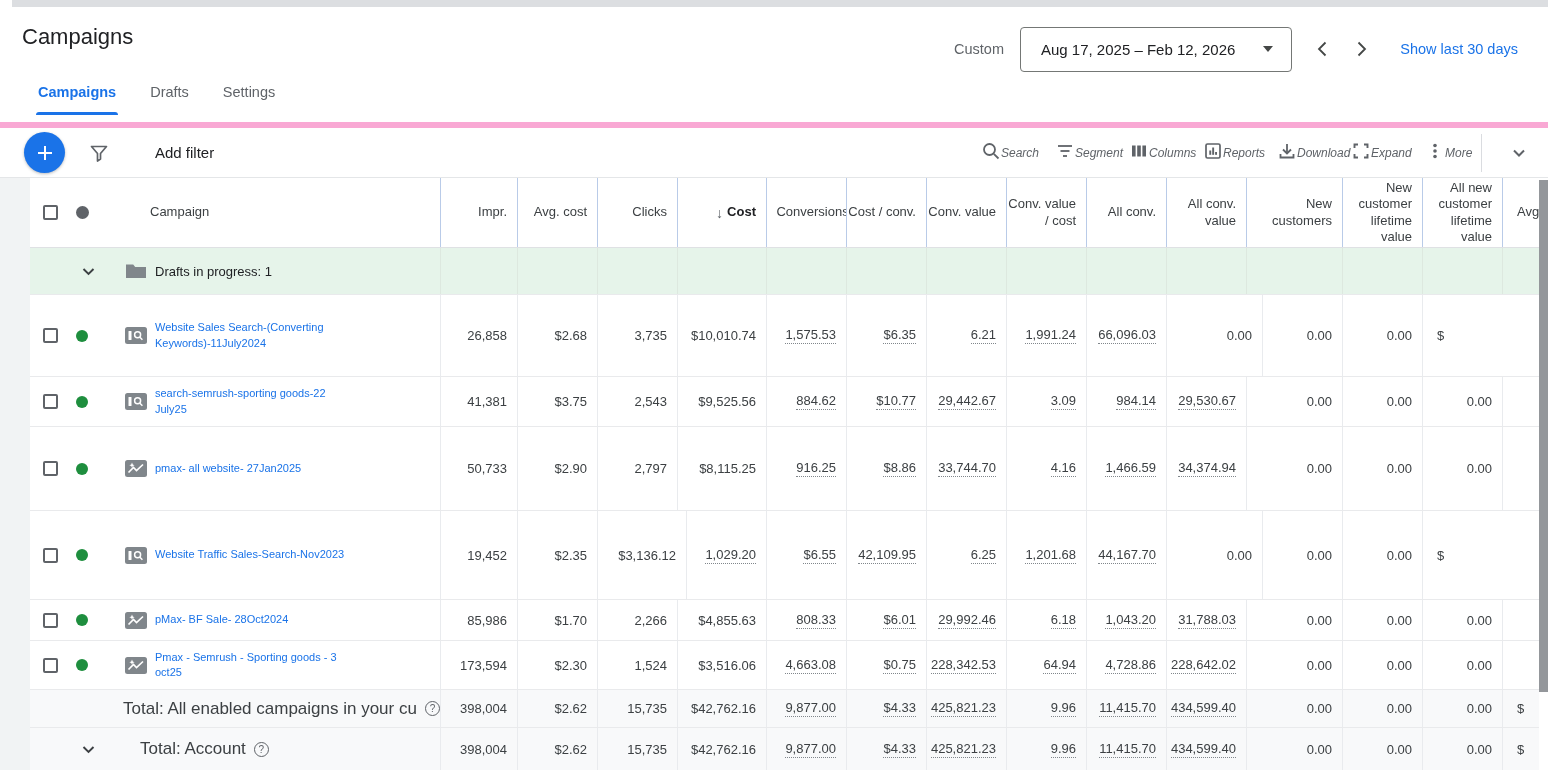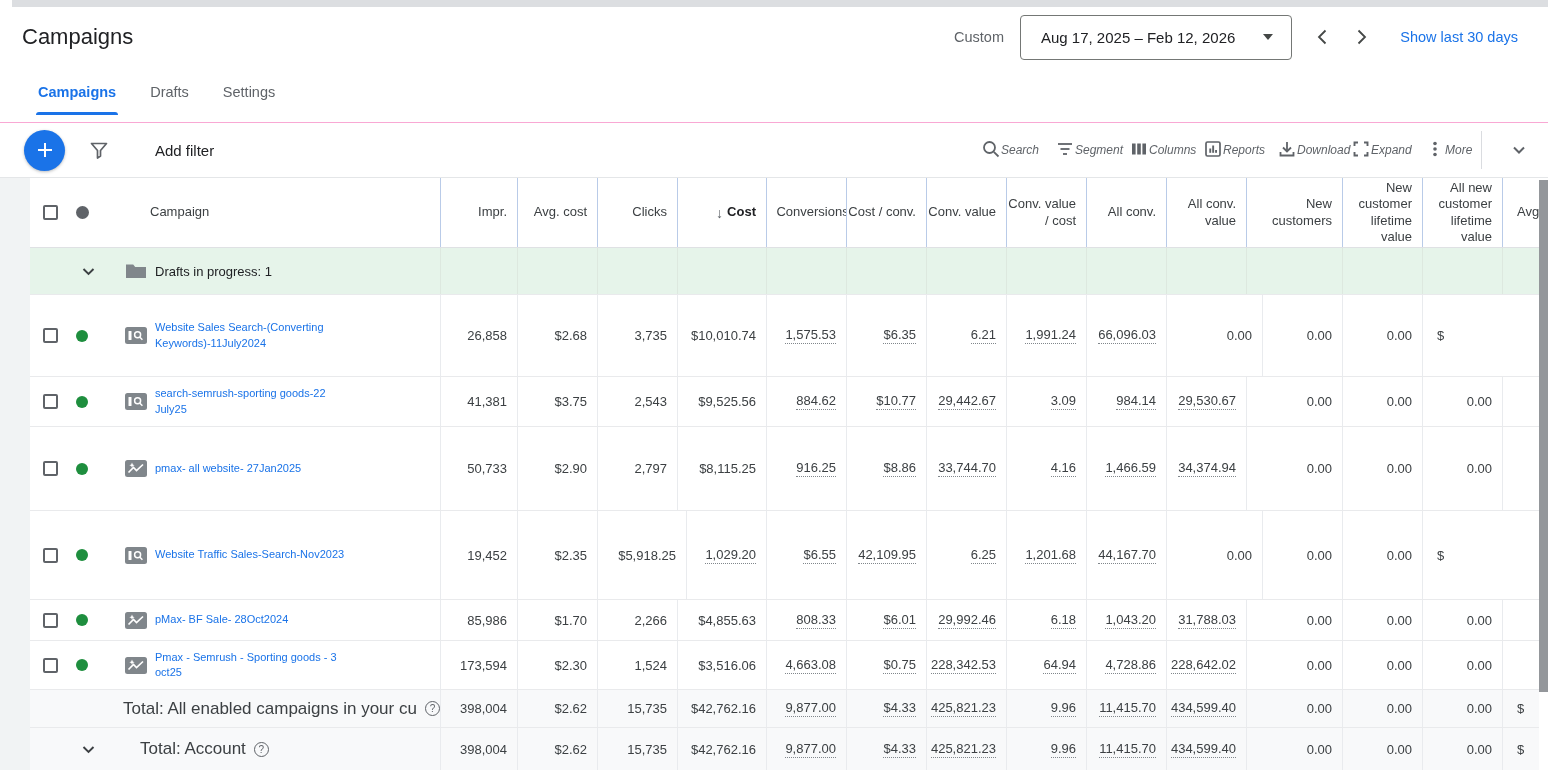--- a/index.html
+++ b/index.html
@@ -1,32 +1,32 @@
 <!DOCTYPE html>
 <html><head>
 <meta charset="utf-8">
 <style>
 *{margin:0;padding:0;box-sizing:border-box;}
 html,body{width:1548px;height:770px;}
 body{position:relative;font-family:"Liberation Sans",sans-serif;background:#fff;overflow:hidden;color:#3c4043;}
 .top-strip{position:absolute;left:12px;right:0;top:0;height:7px;background:#dcdee1;}
 .page-title{position:absolute;left:22px;top:24px;font-size:22px;font-weight:400;color:#202124;}
-.date-controls{position:absolute;top:14px;right:30px;display:flex;align-items:center;height:46px;text-align:right;}
+.date-controls{position:absolute;top:26px;right:30px;display:flex;align-items:center;height:46px;text-align:right;}
 .custom-label{font-size:14.5px;color:#5f6368;margin-right:16px;}
 .date-box{height:45px;border:1px solid #747775;border-radius:4px;display:flex;align-items:center;padding:0 18px 0 20px;cursor:pointer;background:#fff;}
 .date-text{font-size:15px;color:#202124;}
 .caret{width:0;height:0;border-left:5px solid transparent;border-right:5px solid transparent;border-top:6px solid #444746;margin-left:28px;}
 .nav-chev{width:38px;height:40px;display:flex;align-items:center;justify-content:center;cursor:pointer;}
 .nav-chev.prev{margin-left:12px;}
 .show-last{font-size:14.5px;color:#1a73e8;margin-left:20px;font-weight:500;cursor:pointer;white-space:nowrap;}
 .tabs{position:absolute;left:38px;top:84px;display:flex;height:31px;}
 .tab{font-size:14.5px;color:#5f6368;margin-right:34px;position:relative;cursor:pointer;padding-bottom:12px;}
 .tab.active{color:#1a73e8;font-weight:700;}
 .tab.active::after{content:"";position:absolute;left:-2px;right:-2px;bottom:0;height:3px;background:#1a73e8;border-radius:3px 3px 0 0;}
-.toolbar{position:absolute;left:0;right:0;top:122px;height:56px;background:#fff;border-top:1px solid #f9a8d4;border-bottom:1px solid #e4e6e8;display:flex;align-items:center;}
+.toolbar{position:absolute;left:0;right:0;top:122px;height:56px;background:#fff;border-top:6px solid #f9a8d4;border-bottom:1px solid #e4e6e8;display:flex;align-items:center;}
 .plus-btn{width:41px;height:41px;border-radius:50%;background:#1a73e8;display:flex;align-items:center;justify-content:center;margin-left:24px;box-shadow:0 1px 3px rgba(60,64,67,.35);cursor:pointer;flex:none;}
 .filter-btn{margin-left:24px;cursor:pointer;display:flex;align-items:center;}
 .add-filter{font-size:15px;color:#202124;margin-left:46px;cursor:pointer;}
 .tool-actions{margin-left:auto;display:flex;align-items:center;}
 .tool-btn{width:74px;display:flex;flex-direction:row;align-items:center;color:#5f6368;cursor:pointer;font-style:italic;}
 .tool-btn svg{margin-bottom:3px;}
 .tool-label{font-size:12px;color:#5f6368;white-space:nowrap;}
 .tool-divider{width:1px;height:38px;background:#dadce0;margin:0 8px 0 4px;}
 .collapse-btn{width:58px;display:flex;align-items:center;justify-content:center;cursor:pointer;}
 .gutter{position:absolute;left:0;top:178px;bottom:0;width:30px;background:#f1f3f4;}
@@ -466,21 +466,21 @@
         </span>
       <a class="clink">Website Traffic Sales-Search-Nov2023</a>
     </div>
     <div class="cell c-num w77">
         <span>19,452</span>
       </div>
     <div class="cell c-num w80">
         <span>$2.35</span>
       </div>
     <div class="cell c-num w89">
-        <span>$5,918.25</span>
+        <span>$3,136.12</span>
       </div>
     <div class="cell c-num w80">
         <span class="du">1,029.20</span>
       </div>
     <div class="cell c-num w80">
         <span class="du">$6.55</span>
       </div>
     <div class="cell c-num w80">
         <span class="du">42,109.95</span>
       </div>

